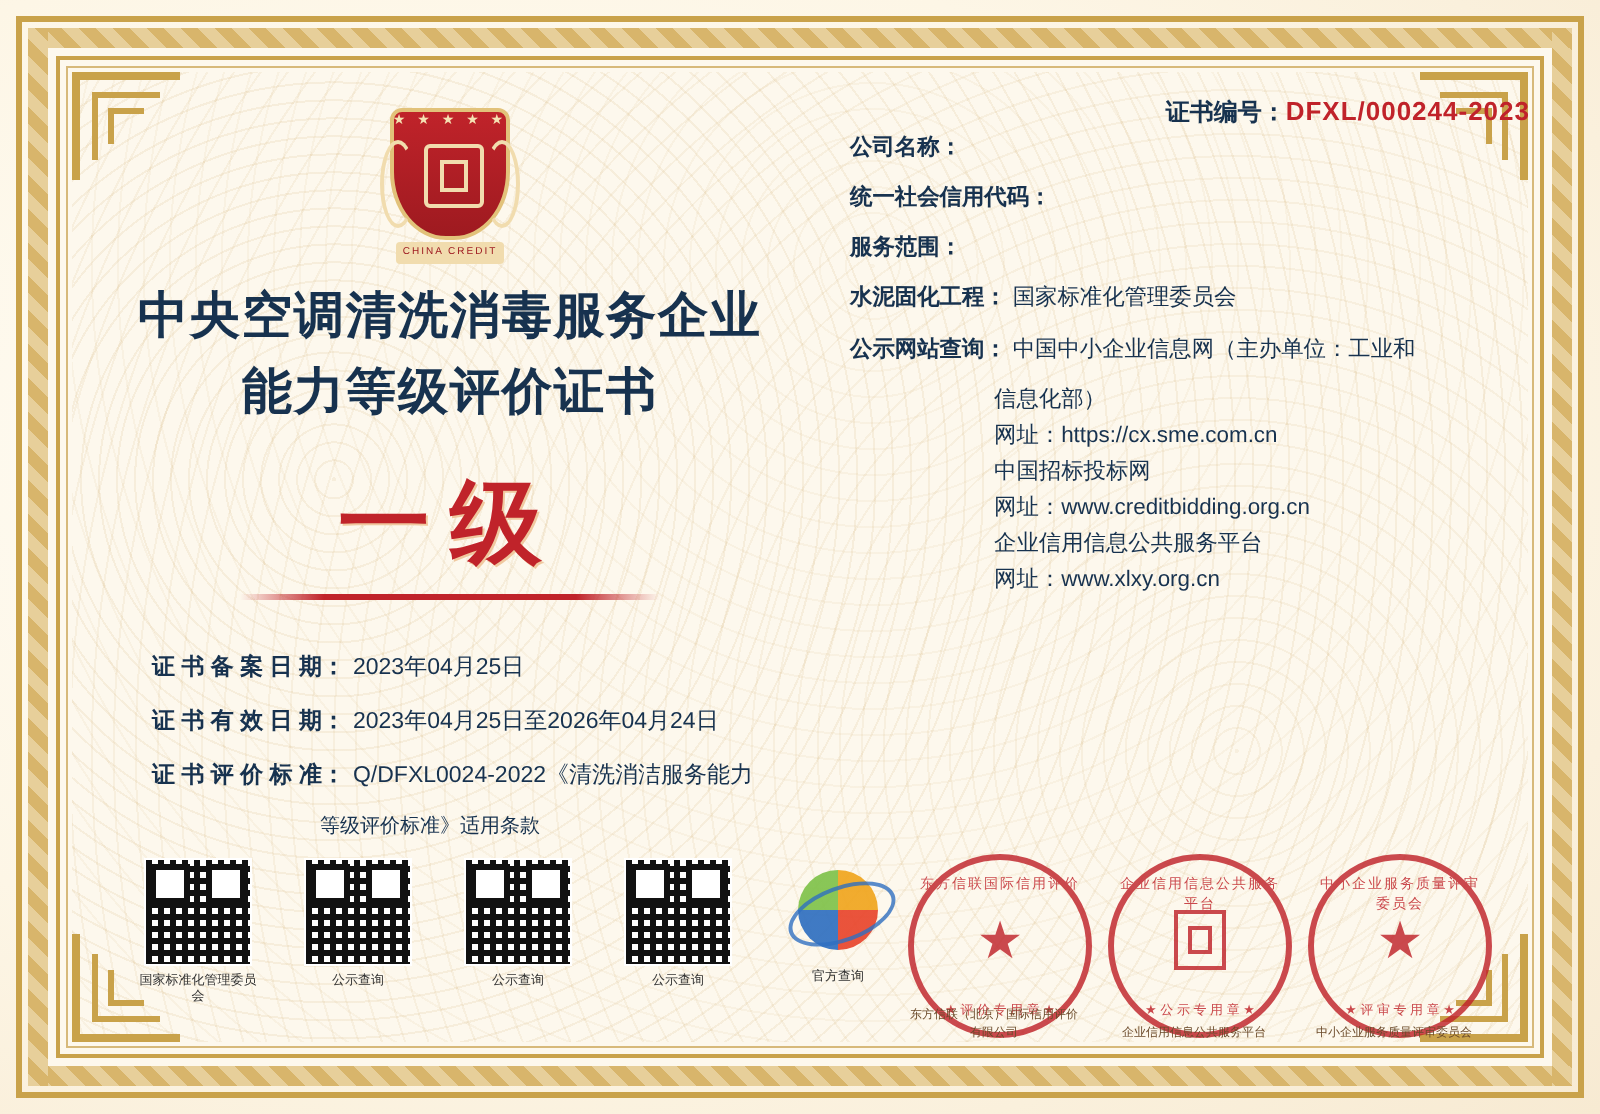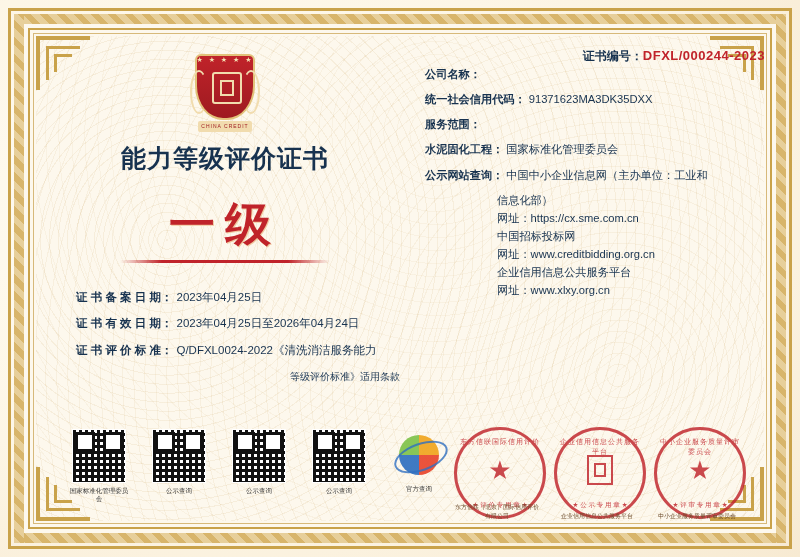--- a/index.html
+++ b/index.html
@@ -113,21 +113,21 @@
   }
   .grade{
     font-size:46px;font-weight:bold;color:#c0232a;letter-spacing:10px;
     margin:16px 0 4px 0;
     text-shadow:1px 1px 0 #f0c9a0;
   }
   .grade-underline{
     width:210px;height:3px;margin:2px auto 0 auto;
     background:linear-gradient(90deg,rgba(192,35,42,0) 0%, #c0232a 20%, #c0232a 80%, rgba(192,35,42,0) 100%);
   }
-  .meta{margin-top:26px;text-align:right;padding-left:26px;}
+  .meta{margin-top:26px;text-align:left;padding-left:26px;}
   .meta-row{font-size:11.5px;color:#17324f;line-height:1.55;margin-bottom:9px;display:flex;}
   .meta-label{white-space:nowrap;font-weight:bold;}
   .meta-value{margin-left:4px;}
   .meta-sub{font-size:10px;color:#17324f;padding-left:84px;line-height:1.55;}
 
   
   .right{position:absolute;left:385px;top:8px;width:340px;}
   .certno{
     text-align:right;font-size:12px;color:#17324f;font-weight:bold;
   }
@@ -221,20 +221,21 @@
       <div class="emblem">
         <div class="shield"></div>
         <div class="stars">★ ★ ★ ★ ★</div>
         <div class="inner-badge"></div>
         <div class="wreath-l"></div>
         <div class="wreath-r"></div>
         <div class="ribbon">CHINA CREDIT</div>
       </div>
 
       <div class="title">
+        <div>中央空调清洗消毒服务企业</div>
         <div>能力等级评价证书</div>
       </div>
 
       <div class="grade">一级</div>
       <div class="grade-underline"></div>
 
       <div class="meta">
         <div class="meta-row">
           <span class="meta-label">证 书 备 案 日 期：</span>
           <span class="meta-value">2023年04月25日</span>
@@ -254,21 +255,20 @@
     <div class="right">
       <div class="certno">
         <span>证书编号：</span><span class="num">DFXL/000244-2023</span>
       </div>
 
       <div class="rrow">
         <span class="rlabel">公司名称：</span>
       </div>
       <div class="rrow">
         <span class="rlabel">统一社会信用代码：</span>
-        <span class="rvalue">91371623MA3DK35DXX</span>
       </div>
       <div class="rrow">
         <span class="rlabel">服务范围：</span>
       </div>
       <div class="rrow">
         <span class="rlabel">水泥固化工程：</span>
         <span class="rvalue">国家标准化管理委员会</span>
       </div>
       <div class="rrow">
         <span class="rlabel">公示网站查询：</span>

